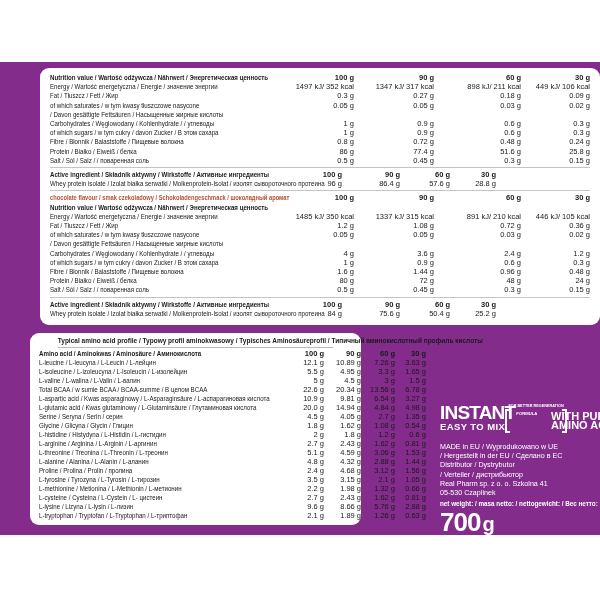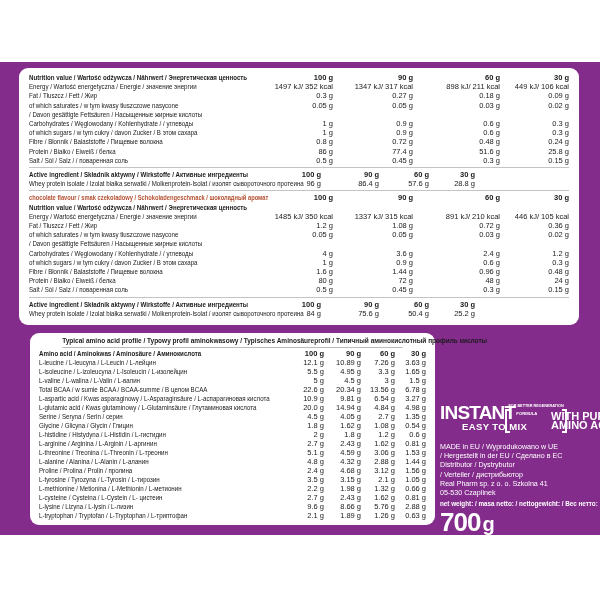--- a/index.html
+++ b/index.html
@@ -4,22 +4,22 @@
 <style>
   html,body { margin:0; padding:0; }
   body {
     width:600px; height:600px; position:relative; background:#ffffff;
     font-family:"Liberation Sans", sans-serif; color:#1a1a1a;
     -webkit-font-smoothing:antialiased; overflow:hidden;
   }
   .band { position:absolute; left:0; top:62px; width:600px; height:473px; background:#842c8c; }
 
   .panel { background:#ffffff; border-radius:9px; box-sizing:border-box; position:absolute; }
-  .panel-top { left:19px; top:68px; width:560px; height:257px; padding:5px 10px; }
-  .panel-amino { left:30px; top:333px; width:405px; padding:3px 9px 5px; }
+  .panel-top { left:40px; top:68px; width:560px; height:257px; padding:5px 10px; }
+  .panel-amino { left:30px; top:333px; width:331px; padding:3px 9px 5px; }
 
   .trow { display:grid; line-height:9.2px; align-items:baseline; }
   .top-grid .trow, .trow.top-grid { grid-template-columns:229px 75px 80px 87px 69px; }
   .active-grid .trow { grid-template-columns:229px 63px 58px 50px 46px; justify-content:start; }
   .amino-grid .trow { grid-template-columns:250px 35px 37px 34px 31px; line-height:9px; }
 
   .tlabel { font-size:7.5px; white-space:nowrap; display:inline-block;
             transform:scaleX(0.82); transform-origin:0 50%; }
   .tval   { font-size:7.5px; text-align:right; white-space:nowrap; }
   .thead .tlabel, .thead .tval { font-weight:bold; }
@@ -30,21 +30,21 @@
   .flavour-row .tval { font-weight:bold; }
 
   .amino-title { font-size:7.4px; font-weight:bold; text-align:center; line-height:9px;
                  transform:scaleX(0.88); transform-origin:50% 50%; white-space:nowrap;
                  border-bottom:1px solid #bbbbbb; padding-bottom:2px; margin-bottom:1px; }
 
   
   .instant { position:absolute; left:440px; top:405px; color:#ffffff; }
   .instant-main { font-size:19px; font-weight:bold; letter-spacing:-0.8px; line-height:16px; white-space:nowrap; }
   .instant-formula { font-size:4.2px; font-weight:bold; letter-spacing:0; vertical-align:4px; margin-left:1px; }
-  .instant-sub { font-size:9.5px; font-weight:bold; letter-spacing:0.4px; line-height:9px; white-space:nowrap;margin-left:22px; }
+  .instant-sub { font-size:9.5px; font-weight:bold; letter-spacing:0.4px; line-height:9px; white-space:nowrap; }
 
   .pure-badge { position:absolute; left:505px; top:403px; width:62px; color:#ffffff; text-align:center; }
   .pure-top { font-size:4.2px; font-weight:bold; white-space:nowrap; line-height:5px;
               transform:scaleX(0.9); transform-origin:50% 50%; }
   .pure-box { position:relative; padding:3px 6px; margin-top:1px; }
   .pure-box .br { position:absolute; top:0; bottom:0; width:5px; box-sizing:border-box; }
   .pure-box .br-l { left:0; border:2px solid #fff; border-right:none; }
   .pure-box .br-r { right:0; border:2px solid #fff; border-left:none; }
   .pure-line { font-size:11px; font-weight:bold; line-height:9px; white-space:nowrap;margin-left:40px; }
 

